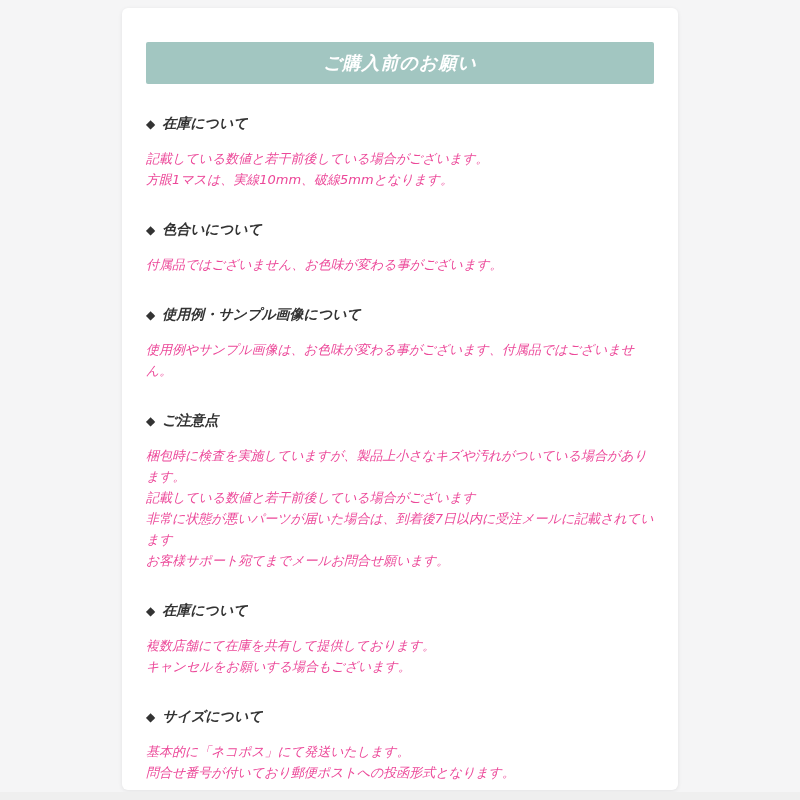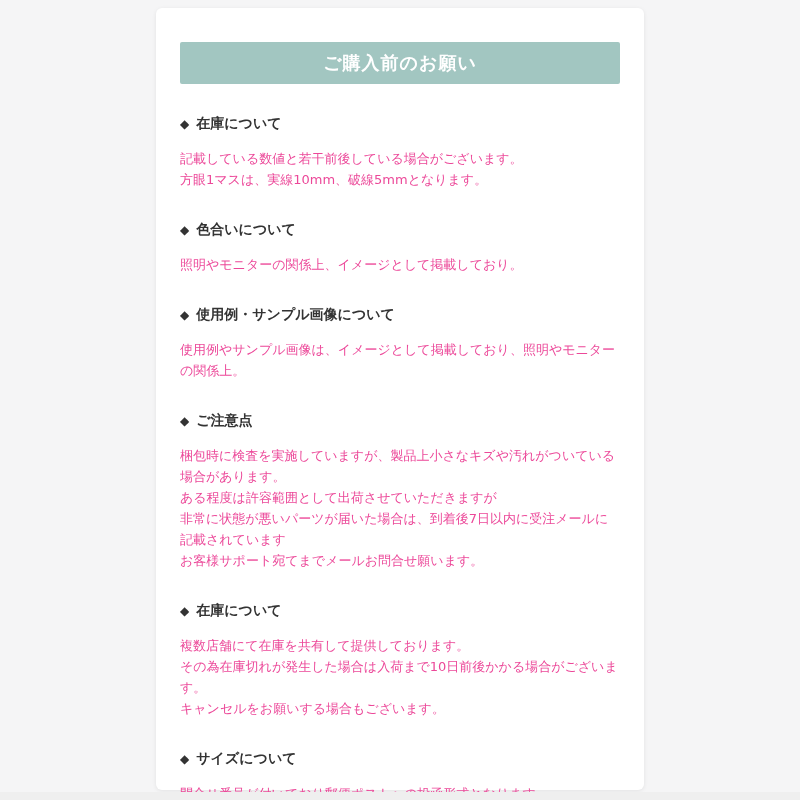--- a/index.html
+++ b/index.html
@@ -4,27 +4,28 @@
 <style>
   * { margin: 0; padding: 0; box-sizing: border-box; }
   html, body {
     width: 800px; height: 800px;
     background: #f5f5f6;
     font-family: "DejaVu Sans", "Liberation Sans", sans-serif;
     overflow: hidden;
   }
   .card {
     position: relative;
-    width: 488px;
+    width: 556px;
     height: 782px;
     margin: 8px auto 0 auto;
     background: #ffffff;
     border-radius: 6px;
     box-shadow: 0 1px 4px rgba(0,0,0,0.08);
     padding: 34px 24px 0 24px;
+    font-style: italic;
   }
   .banner {
     height: 42px;
     background: #a2c6c1;
     border-radius: 2px;
     display: flex;
     align-items: center;
     justify-content: center;
   }
   .banner span {
@@ -76,56 +77,56 @@
     </h3>
     <p class="line">記載している数値と若干前後している場合がございます。</p>
     <p class="line">方眼1マスは、実線10mm、破線5mmとなります。</p>
   </div>
 
   <div>
     <h3 class="sec-heading">
       <span class="diamond">◆</span>
       <span>色合いについて</span>
     </h3>
-    <p class="line">照明やモニターの関係上、イメージとして掲載しており。</p>
+    <p class="line">付属品ではございません、お色味が変わる事がございます。</p>
   </div>
 
   <div>
     <h3 class="sec-heading">
       <span class="diamond">◆</span>
       <span>使用例・サンプル画像について</span>
     </h3>
-    <p class="line">使用例やサンプル画像は、イメージとして掲載しており、照明やモニターの関係上。</p>
+    <p class="line">使用例やサンプル画像は、お色味が変わる事がございます、付属品ではございません。</p>
   </div>
 
   <div>
     <h3 class="sec-heading">
       <span class="diamond">◆</span>
       <span>ご注意点</span>
     </h3>
     <p class="line">梱包時に検査を実施していますが、製品上小さなキズや汚れがついている場合があります。</p>
-    <p class="line">ある程度は許容範囲として出荷させていただきますが</p>
+    <p class="line">記載している数値と若干前後している場合がございます</p>
     <p class="line">非常に状態が悪いパーツが届いた場合は、到着後7日以内に受注メールに記載されています</p>
     <p class="line">お客様サポート宛てまでメールお問合せ願います。</p>
   </div>
 
   <div>
     <h3 class="sec-heading">
       <span class="diamond">◆</span>
       <span>在庫について</span>
     </h3>
     <p class="line">複数店舗にて在庫を共有して提供しております。</p>
-    <p class="line">その為在庫切れが発生した場合は入荷まで10日前後かかる場合がございます。</p>
     <p class="line">キャンセルをお願いする場合もございます。</p>
   </div>
 
   <div>
     <h3 class="sec-heading">
       <span class="diamond">◆</span>
       <span>サイズについて</span>
     </h3>
+    <p class="line">基本的に「ネコポス」にて発送いたします。</p>
     <p class="line">問合せ番号が付いており郵便ポストへの投函形式となります。</p>
 
   </div>
 
 </div>
 
 <div class="bottom-strip"></div>
 
 </body></html>

